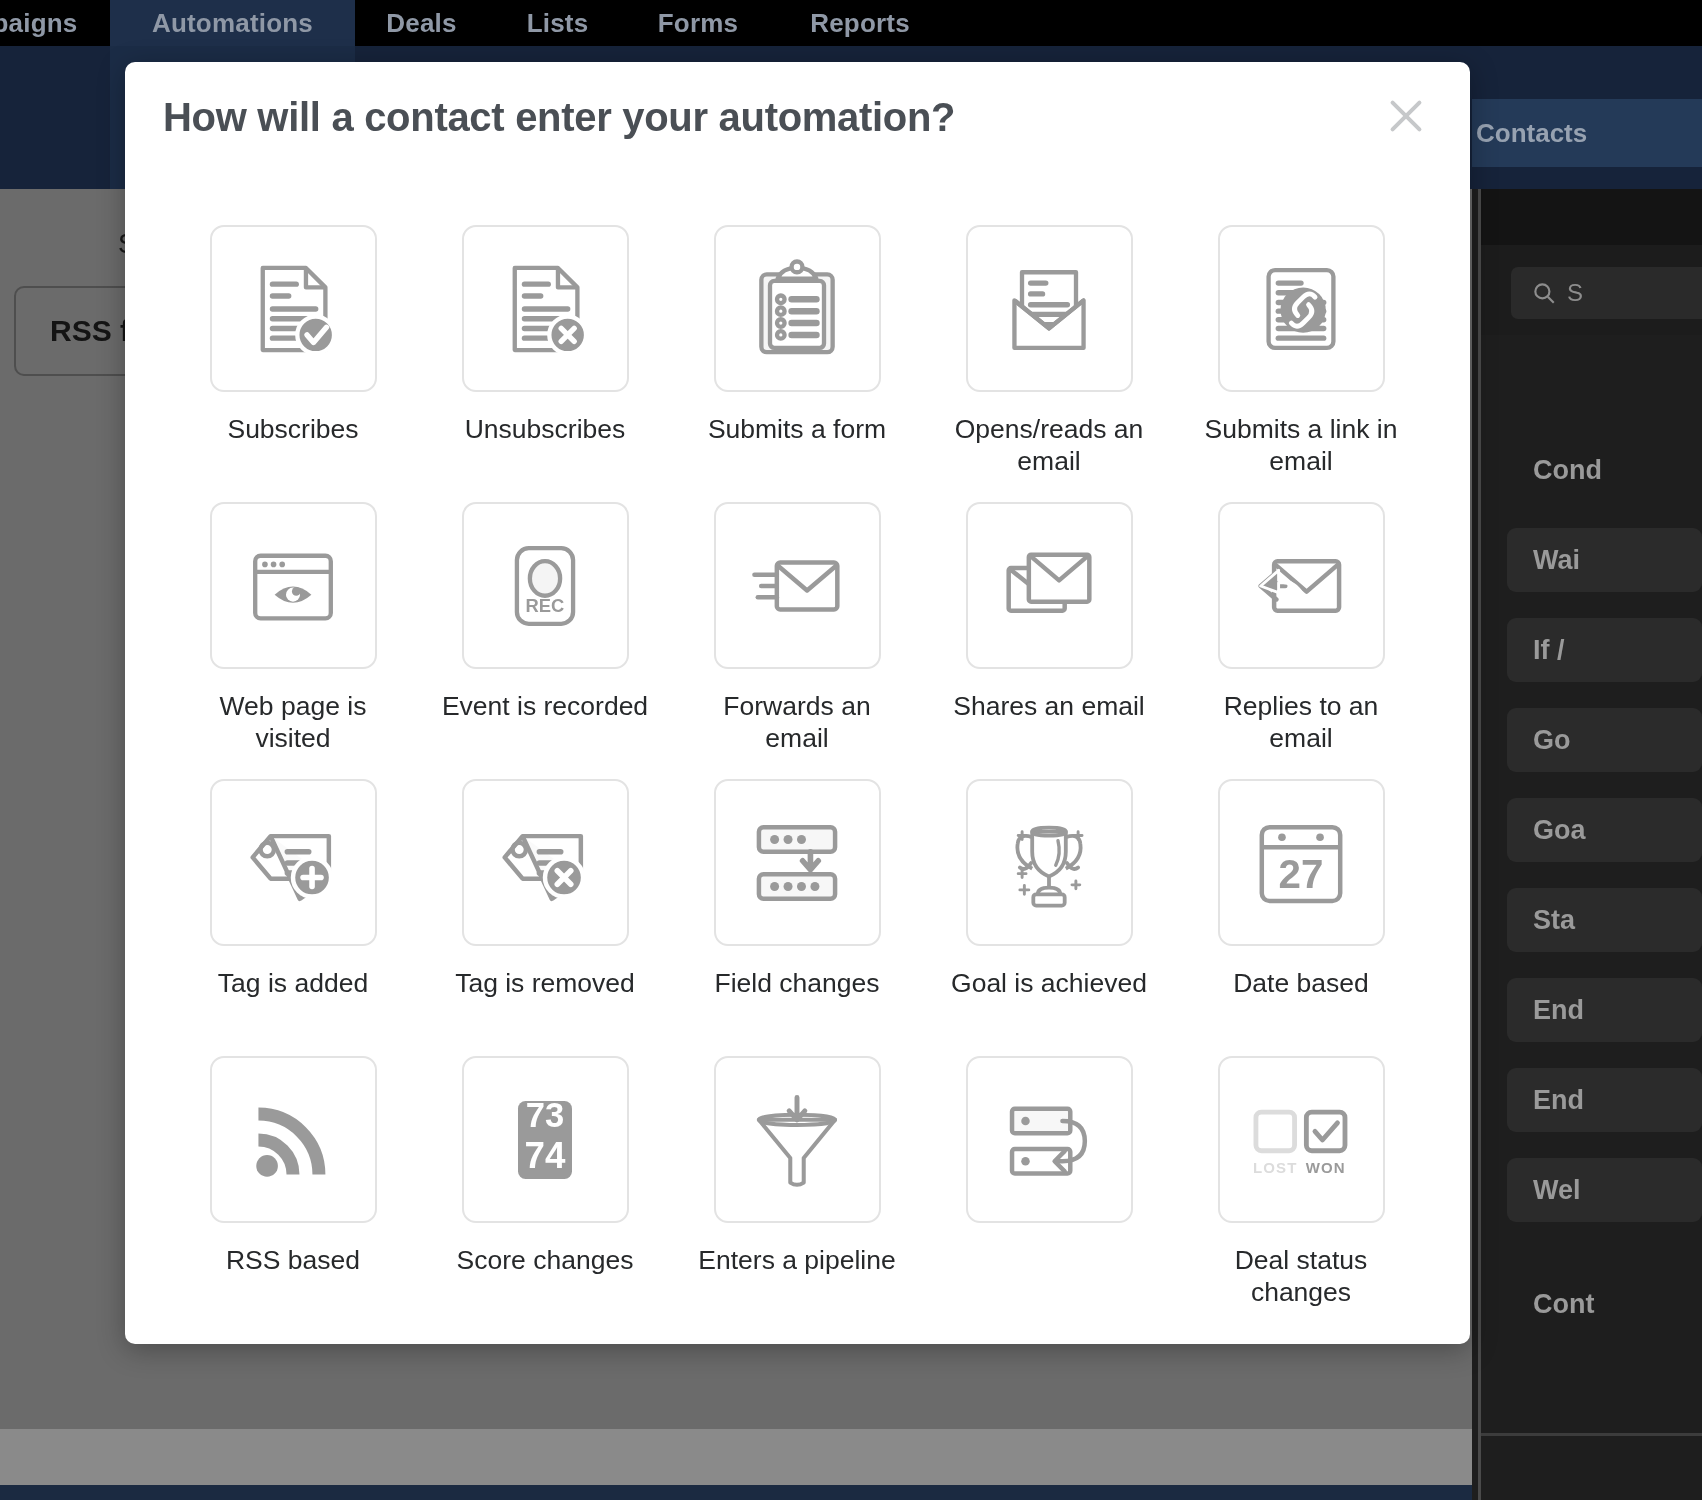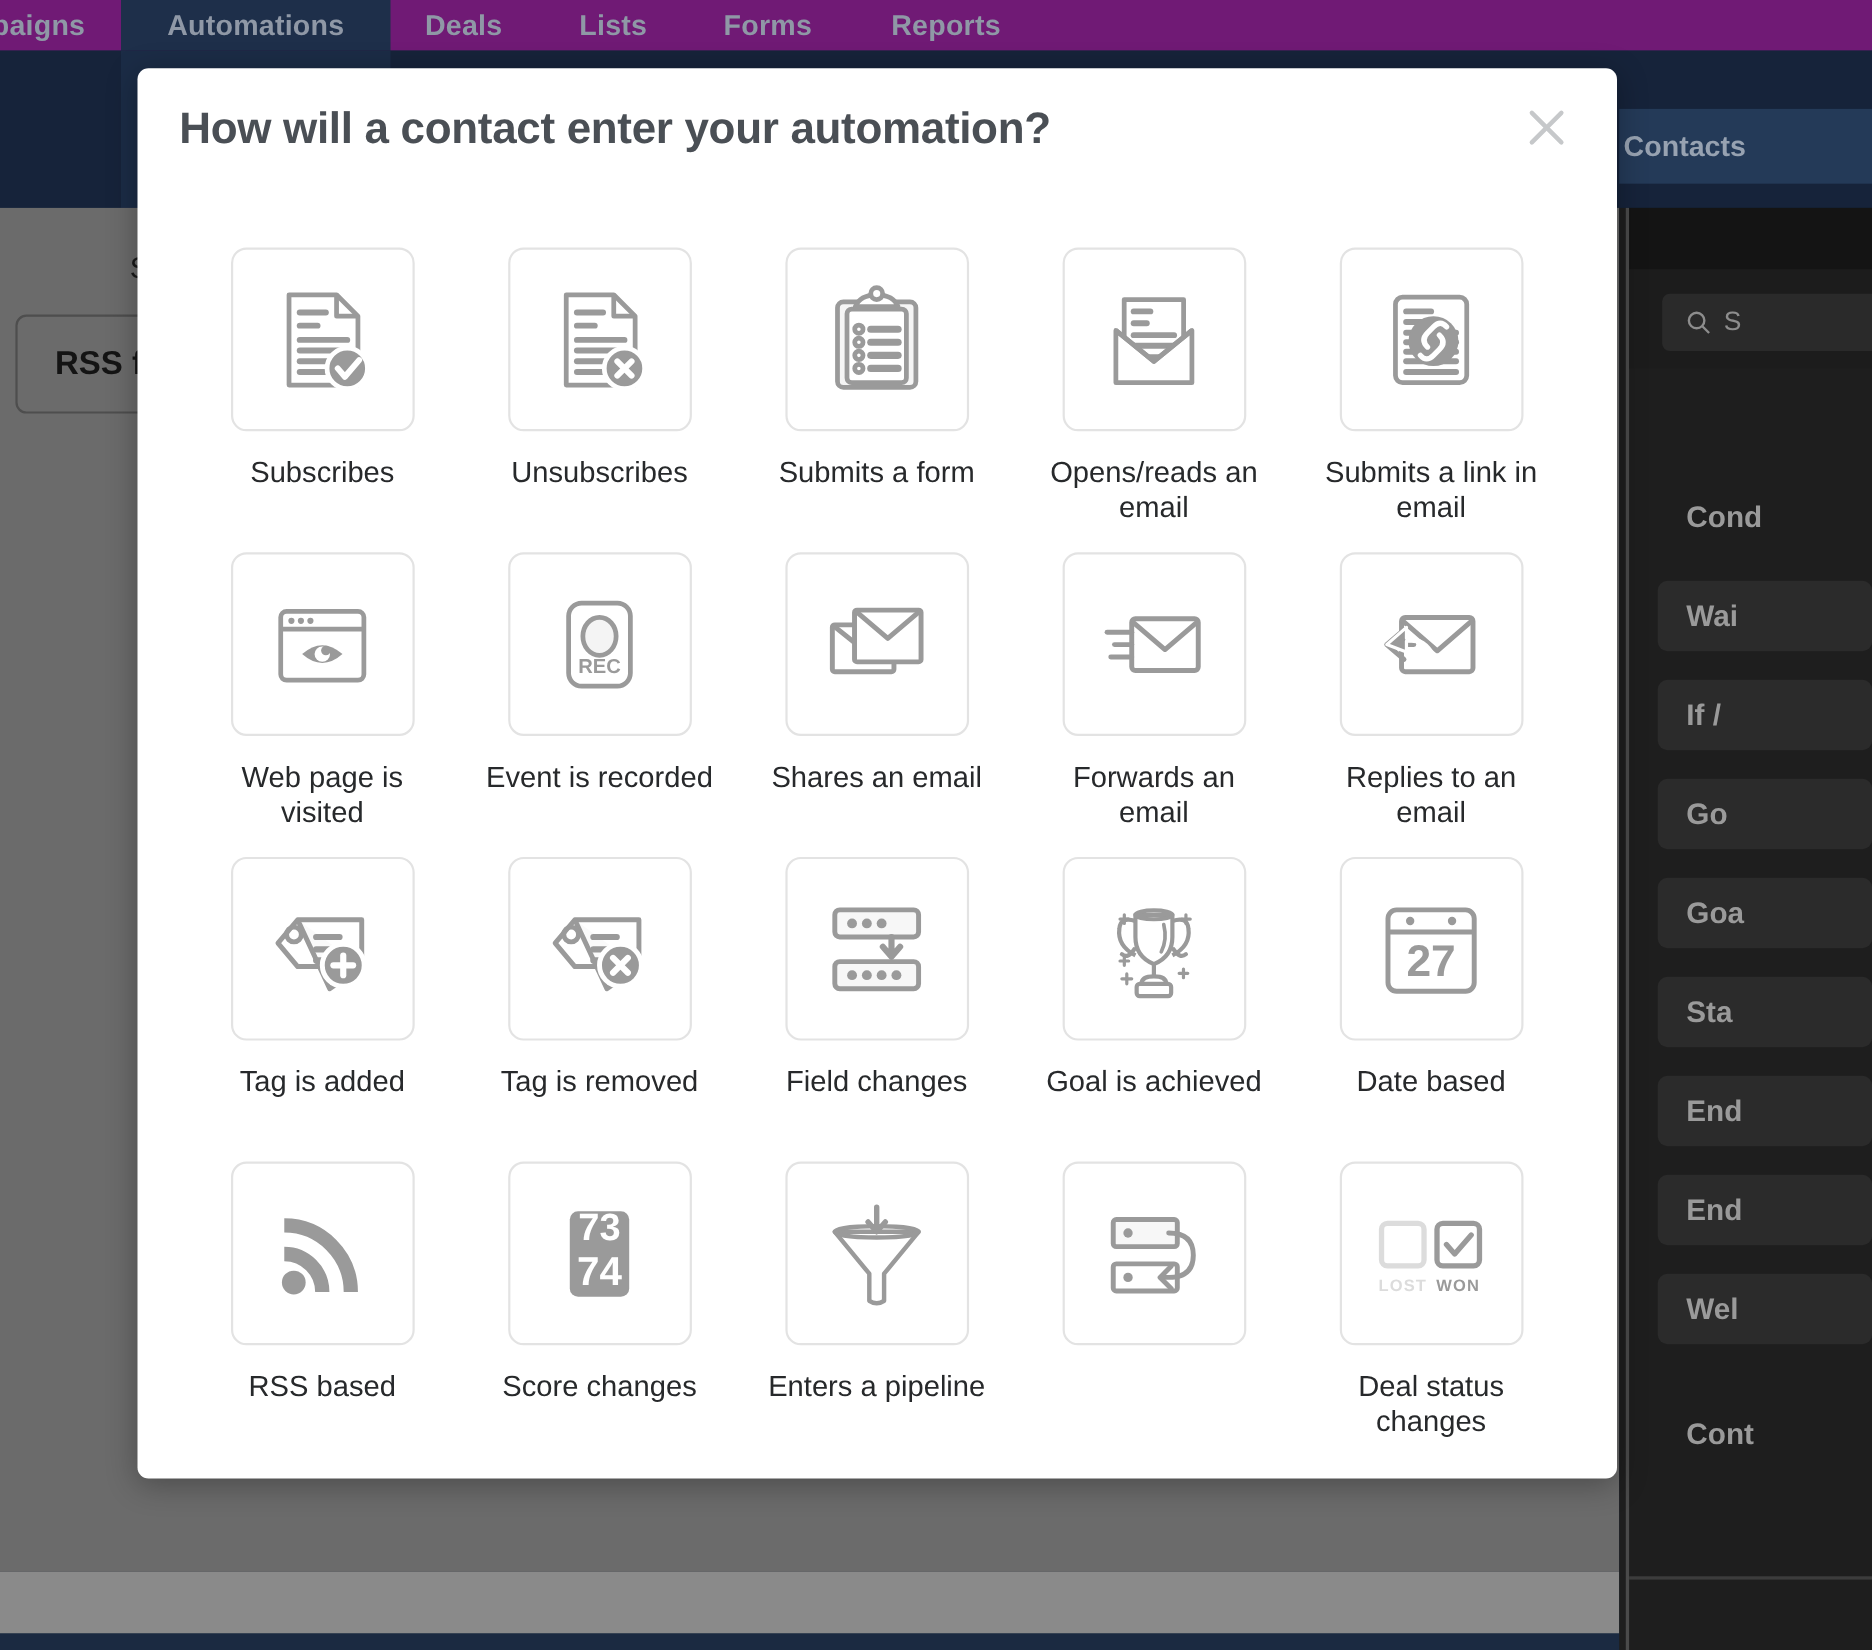--- a/index.html
+++ b/index.html
@@ -12,21 +12,21 @@
 
   
   #app-bg {
     position: absolute; inset: 0;
     background: #1b2a41;
   }
 
   
   #topnav {
     position: absolute; top: 0; left: 0; width: 1702px; height: 46px;
-    background: #701a75;
+    background: #000000;
   }
   #topnav .navitem {
     position: absolute; top: 0; height: 46px;
     display: flex; align-items: center; justify-content: center;
     color: #8f98a6; font-size: 26px; font-weight: 700;
     letter-spacing: 0.2px;
   }
   #topnav .navitem.active { background: #1e2f4a; }
 
   #navstrip2 {
@@ -392,46 +392,46 @@
           <ellipse cx="50" cy="43" rx="14" ry="16" fill="#f4f4f4"></ellipse>
           <text x="50" y="74" text-anchor="middle" font-family="Liberation Sans, sans-serif" font-size="17" font-weight="700" fill="#9a9a9a" stroke="none">REC</text>
         </svg>
       </div>
       <div class="lbl">Event is recorded</div>
     </div>
 
     <div class="trig">
       <div class="tile">
         <svg width="112" height="112" viewBox="0 0 100 100" fill="none" stroke="#9a9a9a" stroke-width="4">
-          <g>
-            <rect x="14" y="34" width="50" height="38" rx="2" fill="#ffffff" stroke-linejoin="round"></rect>
-            <path d="M14 34 L39 54 L64 34" stroke-linejoin="round"></path>
-          </g>
-          <g>
-            <rect x="32" y="22" width="54" height="42" rx="2" fill="#ffffff" stroke-linejoin="round"></rect>
-            <path d="M32 22 L59 45 L86 22" stroke-linejoin="round"></path>
-          </g>
-        </svg>
-      </div>
-      <div class="lbl">Shares an email</div>
-    </div>
-
-    <div class="trig">
-      <div class="tile">
-        <svg width="112" height="112" viewBox="0 0 100 100" fill="none" stroke="#9a9a9a" stroke-width="4">
           <rect x="32" y="29" width="54" height="42" rx="3" fill="#ffffff" stroke-linejoin="round"></rect>
           <path d="M32 31 L59 54 L86 31" stroke-linejoin="round"></path>
           <g stroke-width="4" stroke-linecap="round">
             <line x1="12" y1="40" x2="32" y2="40"></line>
             <line x1="18" y1="50" x2="32" y2="50"></line>
             <line x1="15" y1="60" x2="32" y2="60"></line>
           </g>
         </svg>
       </div>
       <div class="lbl">Forwards an email</div>
+    </div>
+
+    <div class="trig">
+      <div class="tile">
+        <svg width="112" height="112" viewBox="0 0 100 100" fill="none" stroke="#9a9a9a" stroke-width="4">
+          <g>
+            <rect x="14" y="34" width="50" height="38" rx="2" fill="#ffffff" stroke-linejoin="round"></rect>
+            <path d="M14 34 L39 54 L64 34" stroke-linejoin="round"></path>
+          </g>
+          <g>
+            <rect x="32" y="22" width="54" height="42" rx="2" fill="#ffffff" stroke-linejoin="round"></rect>
+            <path d="M32 22 L59 45 L86 22" stroke-linejoin="round"></path>
+          </g>
+        </svg>
+      </div>
+      <div class="lbl">Shares an email</div>
     </div>
 
     <div class="trig">
       <div class="tile">
         <svg width="112" height="112" viewBox="0 0 100 100" fill="none" stroke="#9a9a9a" stroke-width="4">
           <rect x="26" y="28" width="58" height="44" rx="3" fill="#ffffff" stroke-linejoin="round"></rect>
           <path d="M26 30 L55 55 L84 30" stroke-linejoin="round"></path>
           <path d="M36 50 L14 50 M14 50 L28 38 M14 50 L28 62" stroke-linecap="round" stroke-linejoin="round" stroke-width="4"></path>
           <path d="M14 50 L30 36 v9 q16 0 22 14 q-4 -12 -22 -12 v9 Z" fill="#9a9a9a" stroke="#ffffff" stroke-width="2.6" stroke-linejoin="round"></path>
         </svg>

